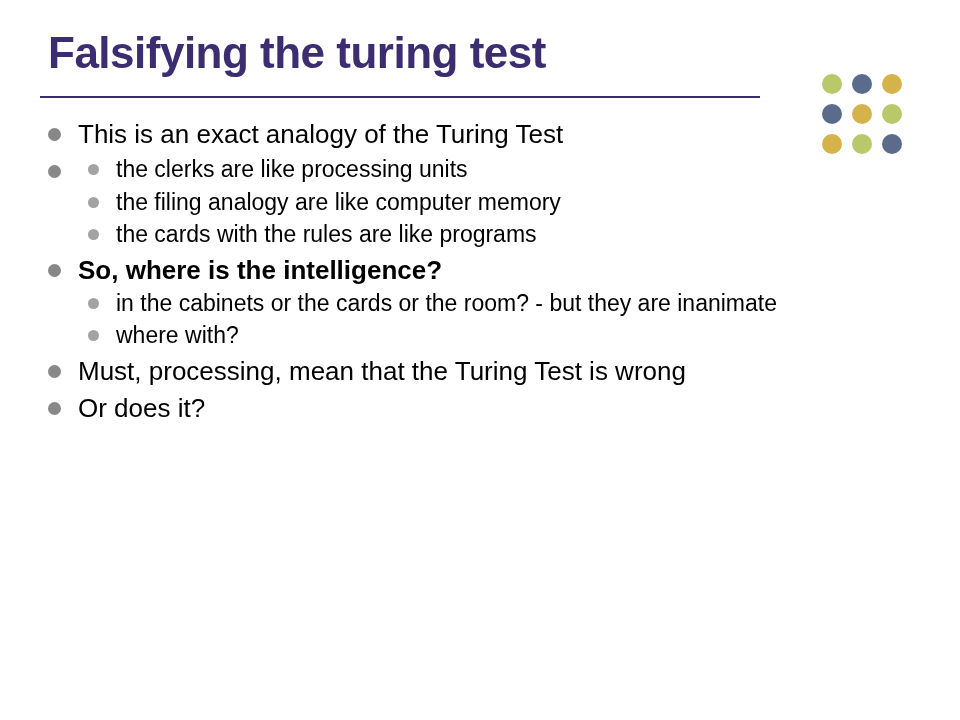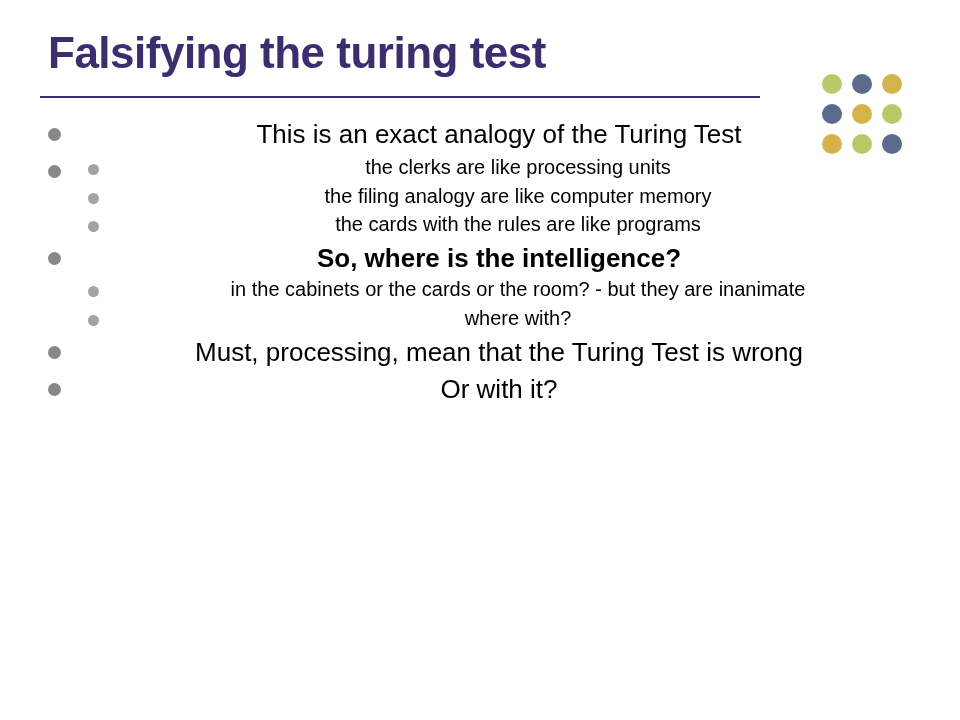--- a/index.html
+++ b/index.html
@@ -39,38 +39,38 @@
   .dots circle { }
   .content {
     position: absolute;
     top: 118px;
     left: 40px;
     right: 40px;
     font-size: 26px;
     color: #000;
     line-height: 1.28;
   }
-  ul { list-style: none; text-align: center; }
+  ul { list-style: none; }
   .lvl1 > li {
     position: relative;
     padding-left: 38px;
     margin-bottom: 4px;
   }
   .lvl1 > li::before {
     content: "";
     position: absolute;
     left: 8px;
     top: 10px;
     width: 13px;
     height: 13px;
     background: #888;
     border-radius: 50%;
   }
   .lvl2 {
-    font-size: 20px;
+    font-size: 23px;
     margin-top: 2px;
   }
   .lvl2 > li {
     position: relative;
     padding-left: 38px;
     margin-bottom: 3px;
   }
   .lvl2 > li::before {
     content: "";
     position: absolute;
@@ -112,15 +112,15 @@
       </ul>
     </li>
     <li>
       <span class="bold">So, where is the intelligence?</span>
       <ul class="lvl2">
         <li><span>in the cabinets or the cards or the room? - but they are inanimate</span></li>
         <li><span>where with?</span></li>
       </ul>
     </li>
     <li><span>Must, processing, mean that the Turing Test is wrong</span></li>
-    <li><span>Or with it?</span></li>
+    <li><span>Or does it?</span></li>
   </ul>
 </div>
 
 </body></html>

